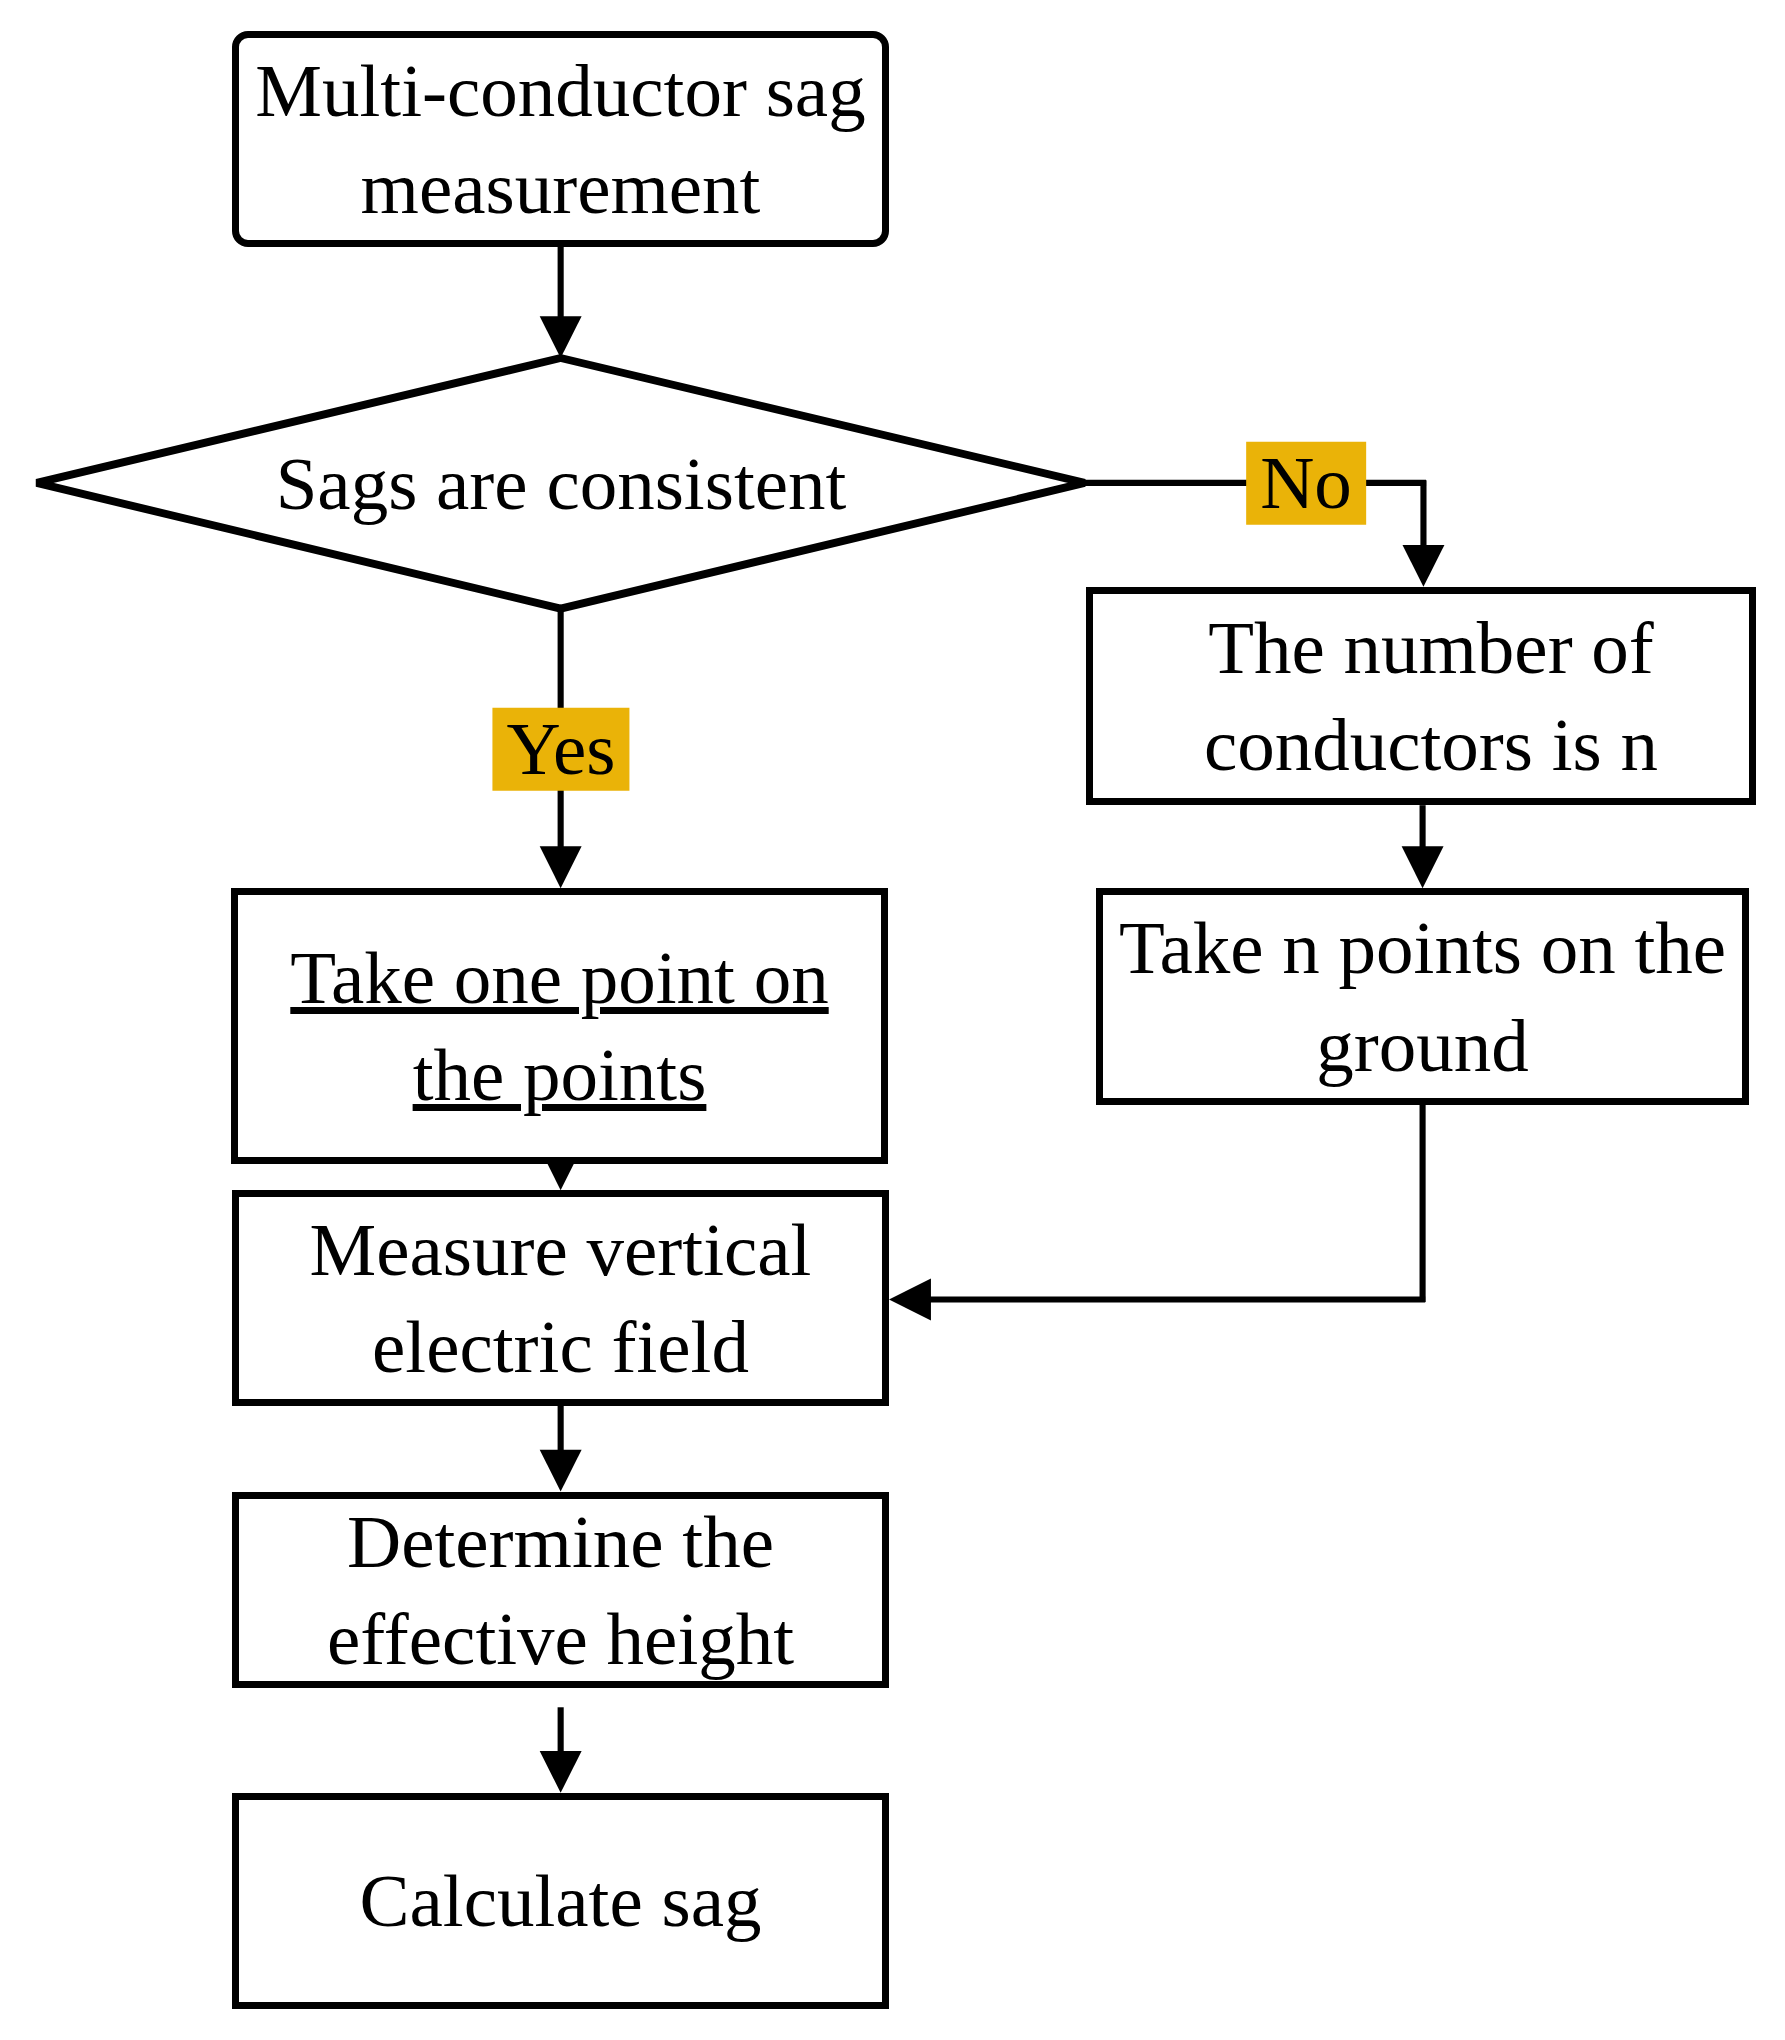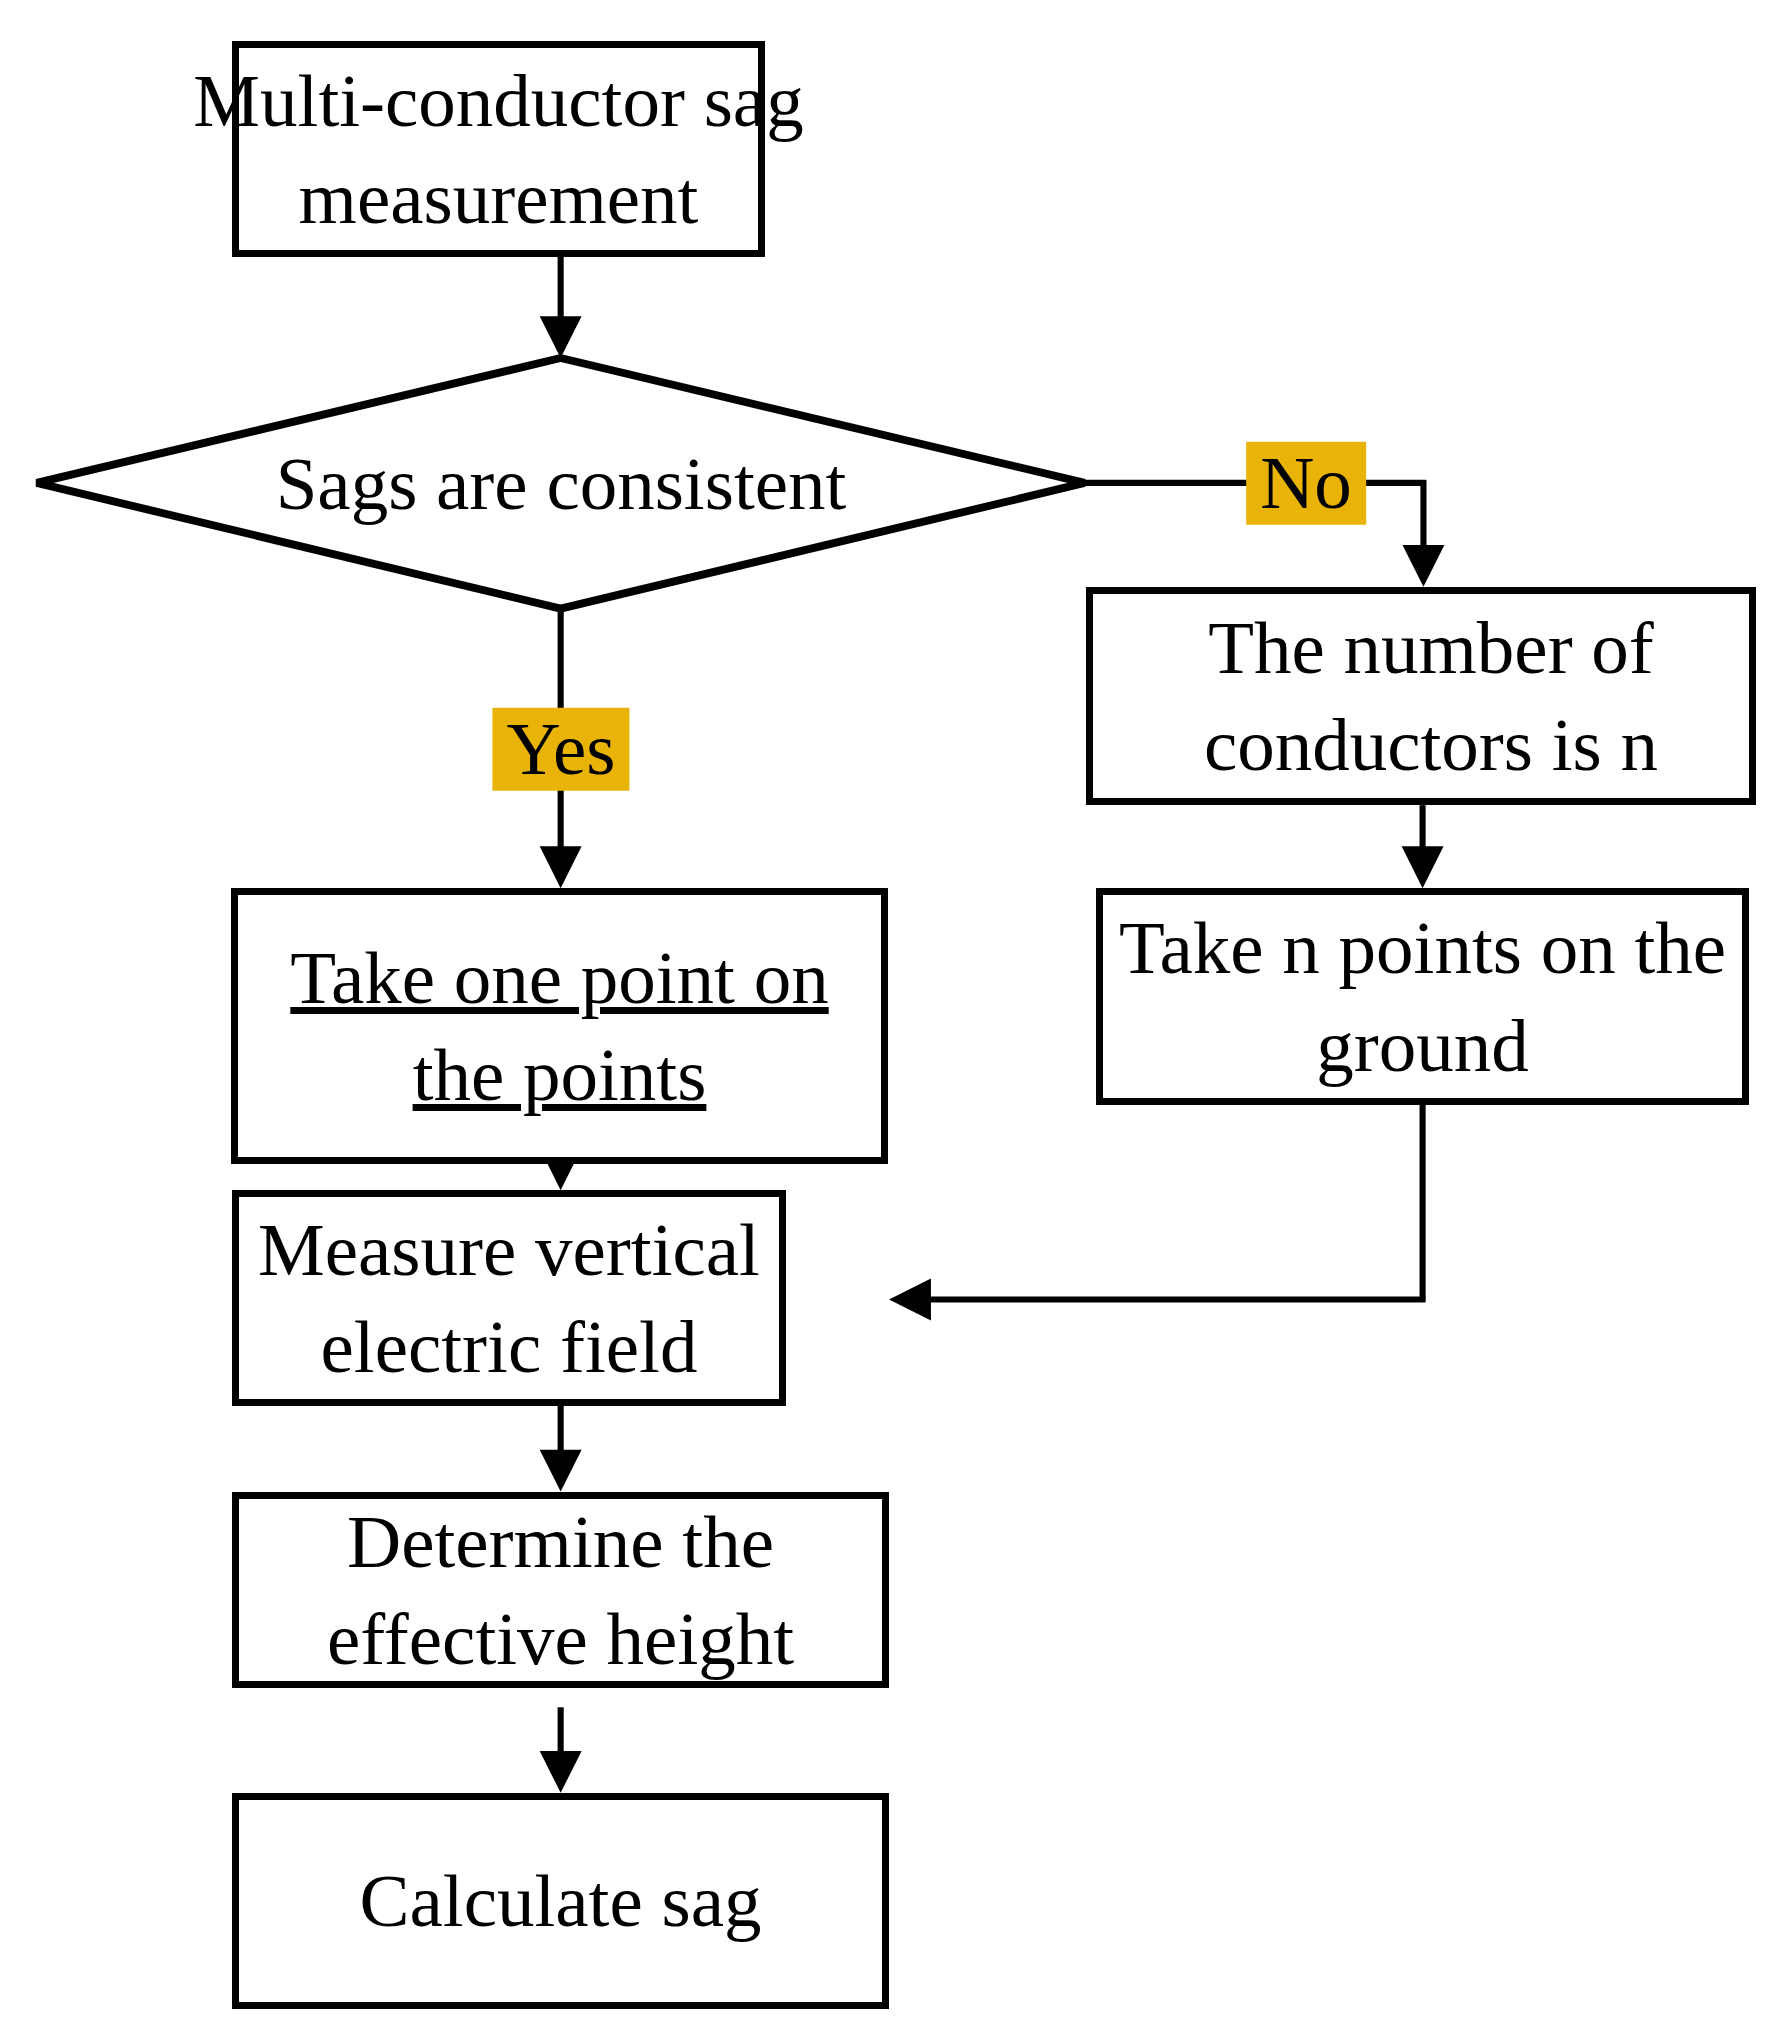--- a/index.html
+++ b/index.html
@@ -25,23 +25,23 @@
     display: flex;
     flex-direction: column;
     justify-content: center;
     align-items: center;
     text-align: center;
     font-size: 75px;
     line-height: 1.3;
     z-index: 2;
     white-space: nowrap;
   }
-  .n-start     { left: 232px;  top: 41px;   width: 533px; height: 216px; }
+  .n-start     { left: 232px;  top: 31px;   width: 657px; height: 216px; border-radius: 16px; }
   .n-take-one  { left: 231px;  top: 888px; width: 657px; height: 276px; text-decoration: underline; }
-  .n-measure   { left: 232px;  top: 1190px; width: 554px; height: 216px; }
+  .n-measure   { left: 232px;  top: 1190px; width: 657px; height: 216px; }
   .n-determine { left: 232px;  top: 1492px; width: 657px; height: 196px; }
   .n-calculate { left: 232px;  top: 1793px; width: 657px; height: 216px; }
   .n-number    { left: 1086px; top: 587px;  width: 670px; height: 218px; padding-left: 20px; }
   .n-take-n    { left: 1096px; top: 888px; width: 653px; height: 217px; }
   .diamond-label {
     position: absolute;
     left: 37px; top: 358px;
     width: 1048px; height: 251px;
     display: flex;
     justify-content: center;

